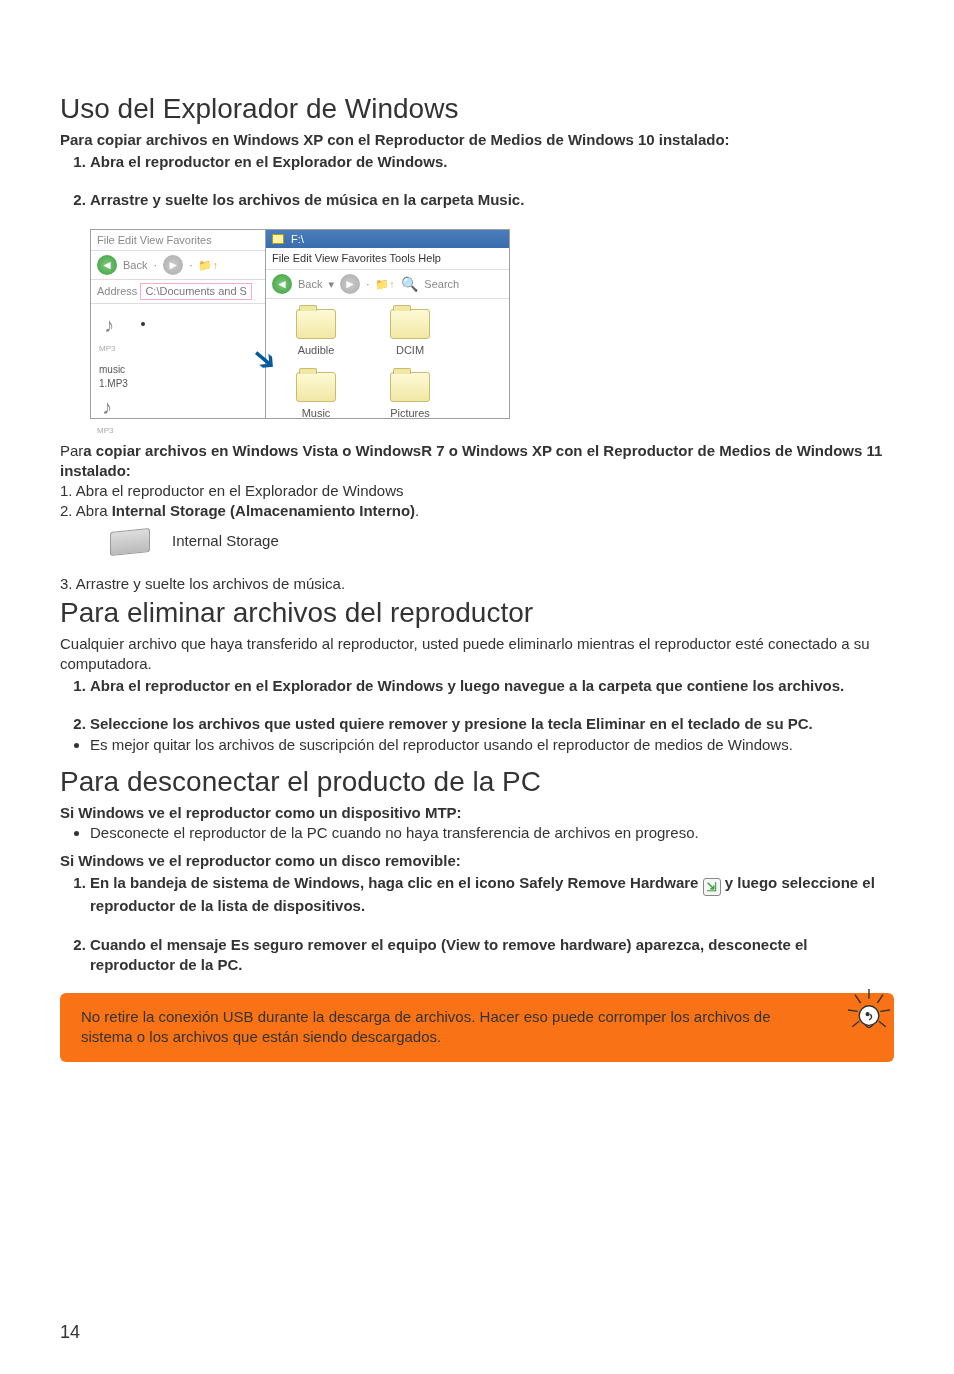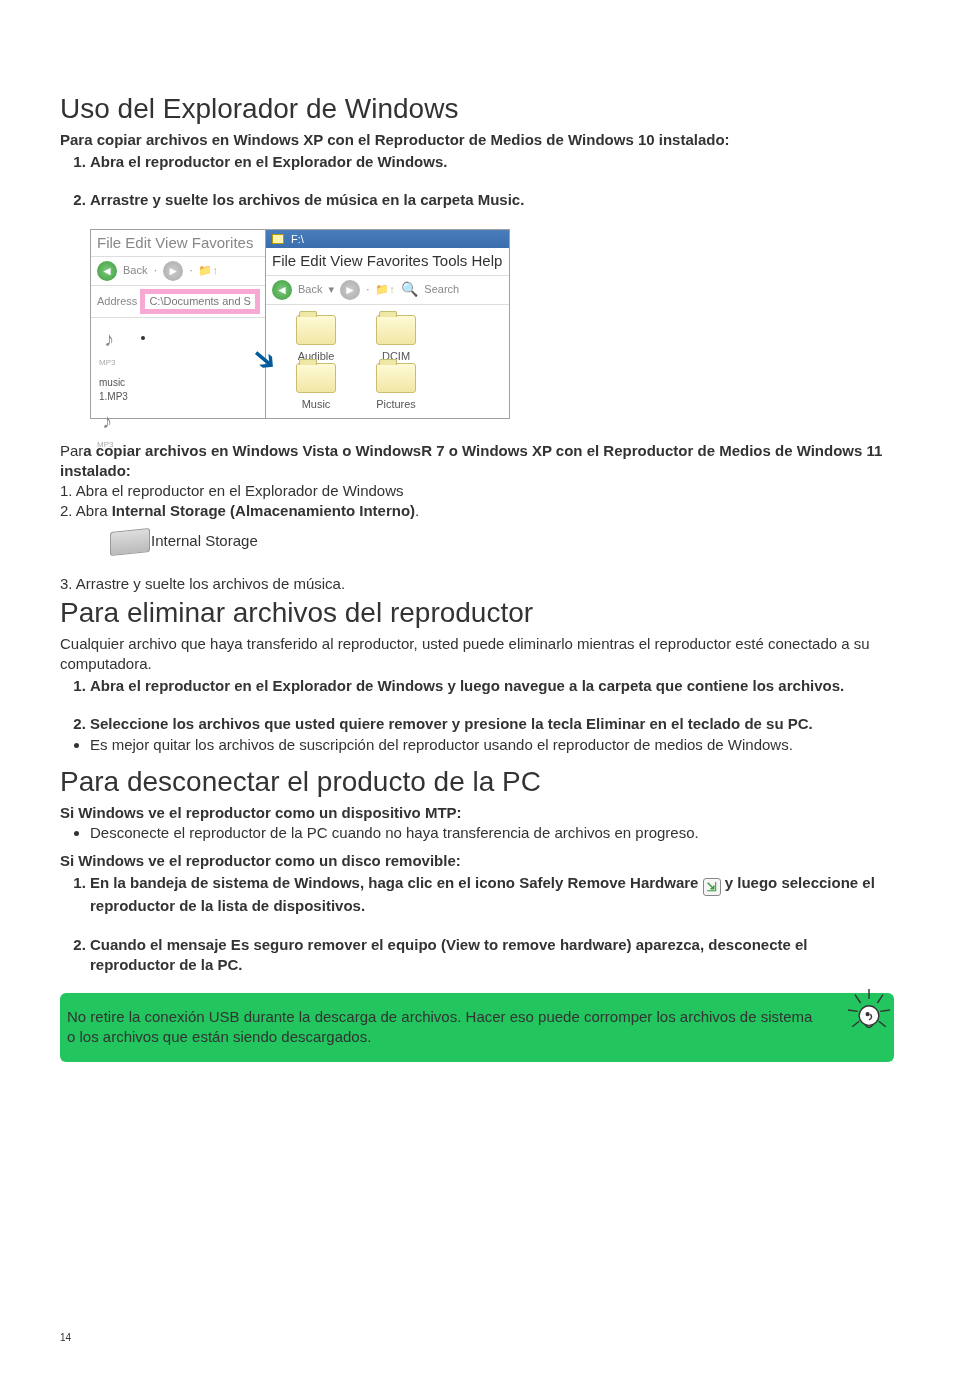--- a/index.html
+++ b/index.html
@@ -43,36 +43,36 @@
   .win-b {
     position: absolute; left: 175px; top: 0;
     width: 245px; height: 190px;
     border: 1px solid #a0a0a0;
     background: #fff;
   }
   .win-title {
     background: linear-gradient(#4a7dbb, #3a6dab);
     color: #fff; font-size: 11px; padding: 2px 6px;
   }
-  .win-menu { font-size: 15px; padding: 3px 6px; color: #888; }
+  .win-menu { font-size: 11px; padding: 3px 6px; color: #888; }
   .win-toolbar {
     font-size: 11px; padding: 4px 6px; display: flex; align-items: center; gap: 6px;
     border-top: 1px solid #ddd; border-bottom: 1px solid #ddd; color: #888;
   }
   .circle-btn {
     display: inline-flex; width: 20px; height: 20px; border-radius: 50%;
     background: radial-gradient(#7fc97f, #3a9d3a); color: #fff;
     align-items: center; justify-content: center; font-size: 12px;
   }
   .circle-btn.fwd { background: radial-gradient(#ccc, #aaa); }
   .mag { color: #888; font-size: 14px; }
   .addrbar { font-size: 11px; padding: 3px 6px; color: #888; border-bottom: 1px solid #ddd; }
-  .addrbox { display: inline-block; border: 5px solid #f9a8d4; padding: 0 4px; color: #777; }
+  .addrbox { display: inline-block; border: 1px solid #f9a8d4; padding: 0 4px; color: #777; }
   .win-body { padding: 8px; position: relative; height: 78px; }
-  .win-body2 { padding: 10px; display: flex; flex-wrap: wrap; align-items: center; }
+  .win-body2 { padding: 10px; display: flex; flex-wrap: wrap; gap: 14px; align-items: center; }
   .mp3-icon { width: 40px; text-align: left; font-size: 10px; color: #555; }
   .mp3-glyph {
     width: 30px; height: 30px; margin: 0 auto 2px; position: relative;
   }
   .mp3-glyph::before { content:"♪"; font-size: 20px; color:#888; }
   .drag-dot { position:absolute; left:50px; top:18px; width:4px; height:4px; border-radius:50%; background:#333; }
   .folder-item { width: 80px; text-align: center; font-size: 11px; color: #555; }
   .folder-glyph {
     width: 40px; height: 30px; margin: 0 auto 4px;
     background: linear-gradient(#fefad6, #f1e7a5);
@@ -82,47 +82,47 @@
     content:""; position:absolute; top:-5px; left:2px; width:16px; height:5px;
     background:#f1e7a5; border:1px solid #c8bc6f; border-bottom:none; border-radius:2px 2px 0 0;
   }
   .drag-arrow {
     position: absolute; left: 162px; top: 110px; font-size: 30px; color: #005a9c;
     transform: rotate(40deg); z-index: 5;
   }
 
   .internal-storage {
     margin: 8px 0 20px 50px;
-    display: flex; align-items: center; gap: 1px;
+    display: flex; align-items: center; gap: 22px;
   }
   .hdd-icon {
     width: 40px; height: 24px; background: linear-gradient(#ddd,#bbb);
     border-radius: 3px; transform: skewY(-6deg);
     border: 1px solid #999;
   }
 
   .tips-box {
-    background: #22c55e;
+    background: #f97316;
     border-radius: 6px;
-    padding: 14px 70px 14px 7px;
+    padding: 14px 70px 14px 21px;
     margin-top: 14px;
     position: relative;
   }
   .tips-sun {
     position: absolute; right: -10px; top: -18px; width: 70px; height: 70px;
   }
 
   .srh-icon {
     display:inline-block; width:18px; height:18px; border:1px solid #888; border-radius:3px;
     background:#f6f6f6; font-size:12px; text-align:center; line-height:16px; color:#3a9d3a;
     vertical-align: -3px;
   }
 
   .footer-page {
-    position: absolute; left: 60px; bottom: 30px; font-size: 10px; color: #333;
+    position: absolute; left: 60px; bottom: 30px; font-size: 18px; color: #333;
   }
 
   .mt16 { }
   .mt10 { margin-top: 10px; }
 </style>
 </head>
 <body>
 
 <h2 class="section">Uso del Explorador de Windows</h2>
 <p class="bold">Para copiar archivos en Windows XP con el Reproductor de Medios de Windows 10 instalado:</p>

